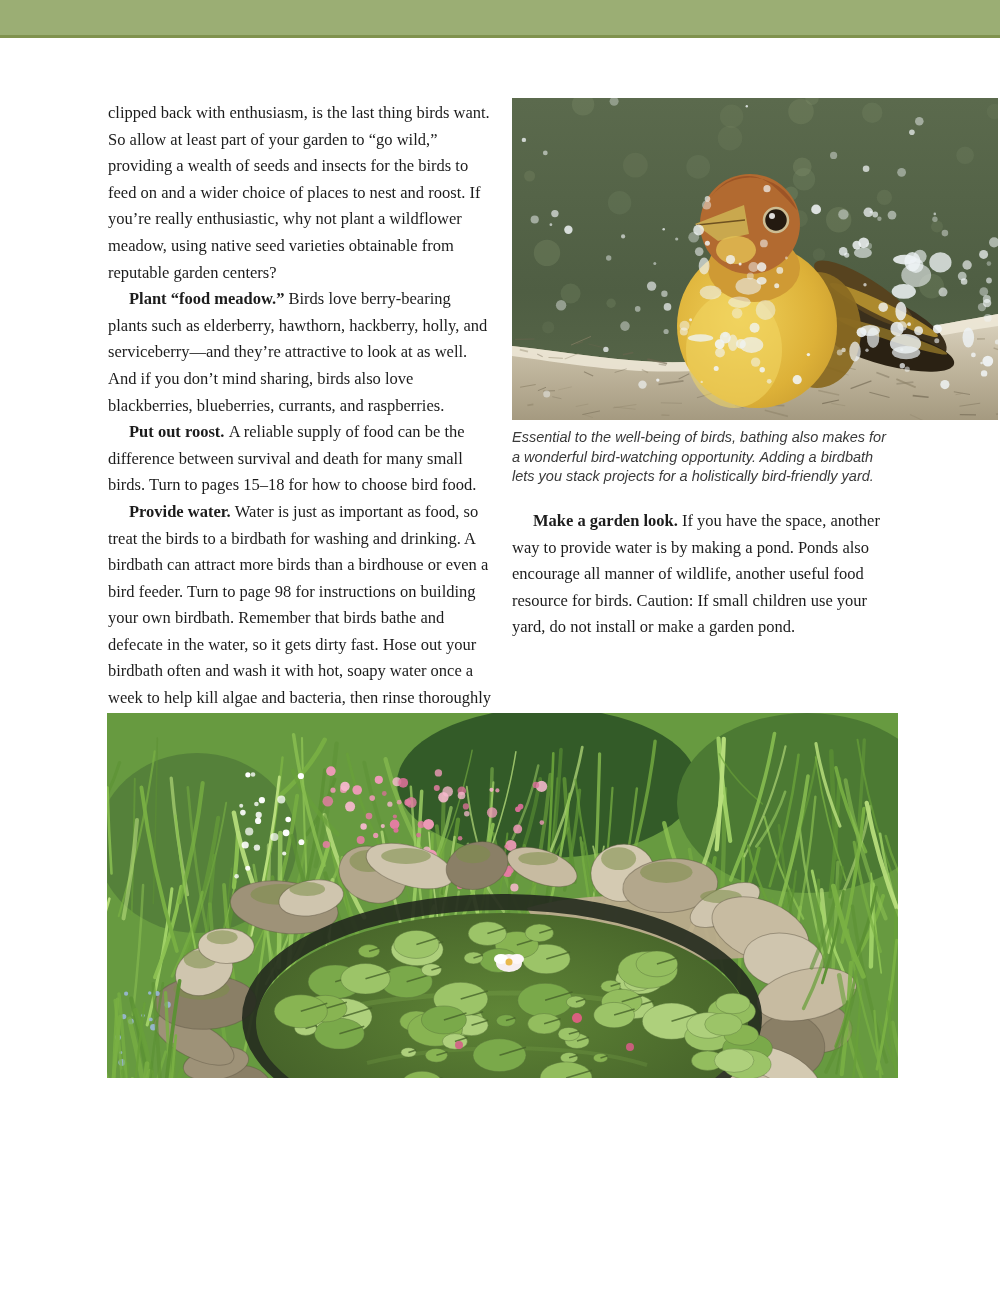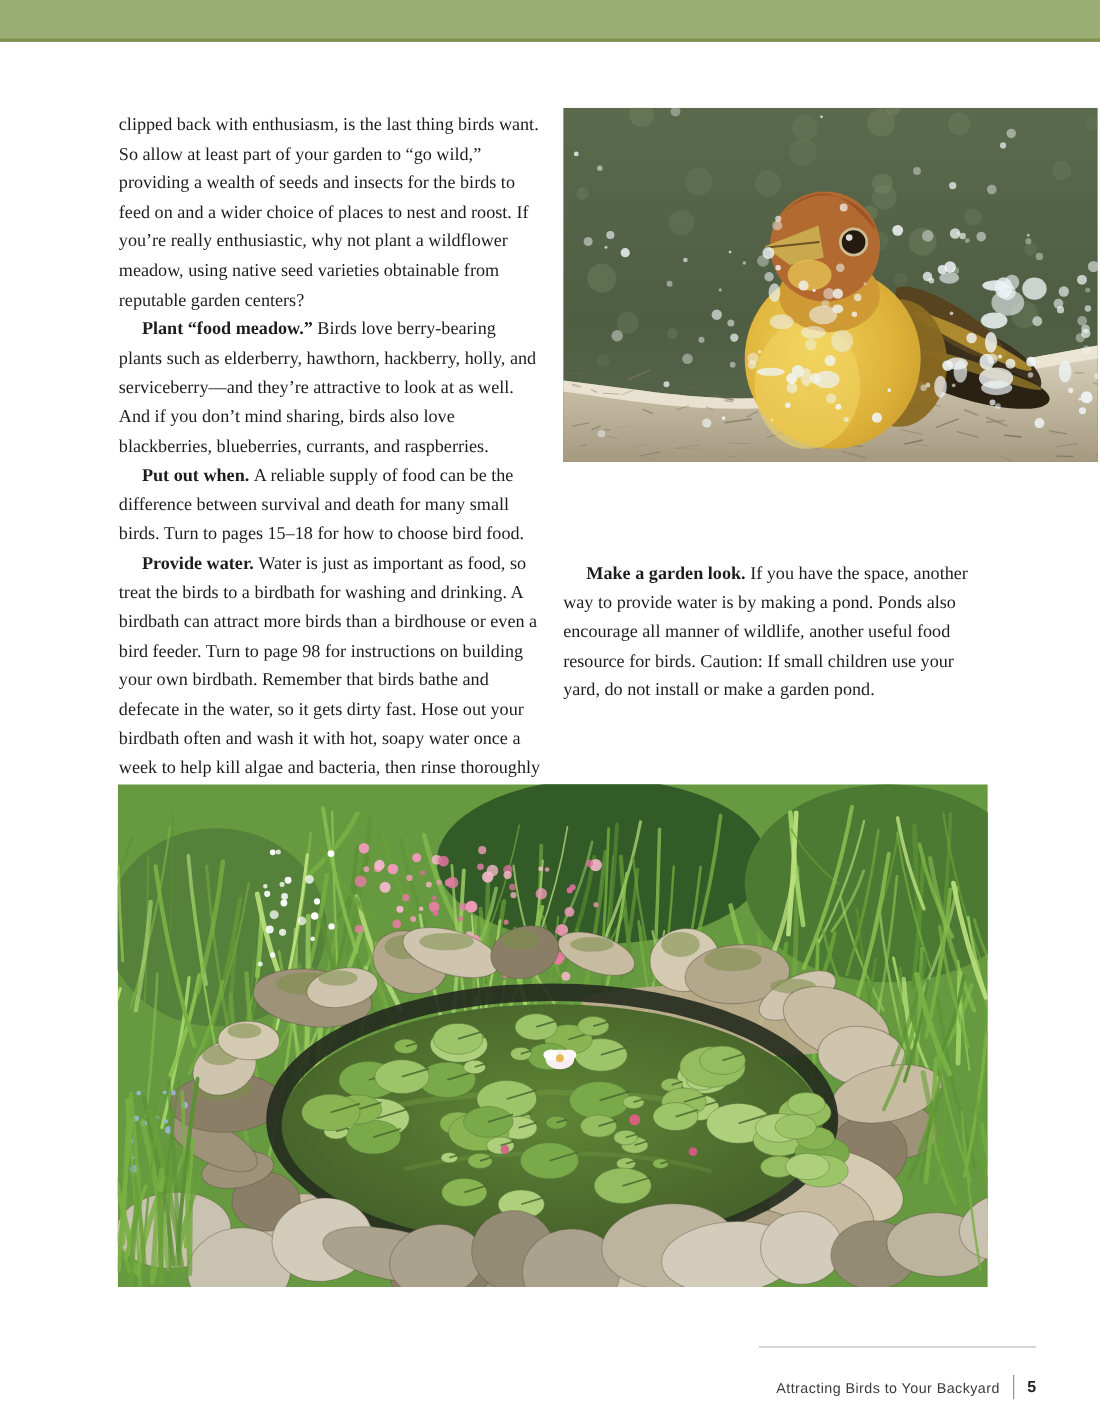--- a/index.html
+++ b/index.html
@@ -1,16 +1,16 @@
 <!DOCTYPE html>
 <html><head>
 <meta charset="utf-8">
 <style>
   html,body{margin:0;padding:0;background:#ffffff;}
-  .page{position:relative;width:1000px;height:1294px;background:#ffffff;overflow:hidden;
+  .page{position:relative;width:1000px;height:1078px;background:#ffffff;overflow:hidden;
         font-family:"Liberation Serif", serif;color:#1c1c1c;}
   .header-bar{position:absolute;left:0;top:0;width:1000px;height:35px;background:#9bae74;
         border-bottom:3px solid #80924e;}
   .col{position:absolute;font-size:16.5px;line-height:26.6px;text-align:left;}
   .col-left{left:108px;top:100px;width:386px;}
   .col-right{left:512px;top:508px;width:382px;}
   .col p{margin:0;padding:0;}
   .col p.indent{text-indent:21px;}
   .lead{font-weight:bold;}
   figure{margin:0;padding:0;}
@@ -31,21 +31,21 @@
 </head>
 <body>
 
 <div class="page">
 
   <div class="header-bar" style="background: rgb(155, 174, 116); border-bottom-color: rgb(128, 146, 78);"></div>
 
   <div class="col col-left">
     <p><strong class="lead"></strong><span>clipped back with enthusiasm, is the last thing birds want. So allow at least part of your garden to “go wild,” providing a wealth of seeds and insects for the birds to feed on and a wider choice of places to nest and roost. If you’re really enthusiastic, why not plant a wildflower meadow, using native seed varieties obtainable from reputable garden centers?</span></p>
     <p class="indent"><strong class="lead">Plant “food meadow.” </strong><span>Birds love berry-bearing plants such as elderberry, hawthorn, hackberry, holly, and serviceberry—and they’re attractive to look at as well. And if you don’t mind sharing, birds also love blackberries, blueberries, currants, and raspberries.</span></p>
-    <p class="indent"><strong class="lead">Put out when. </strong><span>A reliable supply of food can be the difference between survival and death for many small birds. Turn to pages 15–18 for how to choose bird food.</span></p>
+    <p class="indent"><strong class="lead">Put out roost. </strong><span>A reliable supply of food can be the difference between survival and death for many small birds. Turn to pages 15–18 for how to choose bird food.</span></p>
     <p class="indent"><strong class="lead">Provide water. </strong><span>Water is just as important as food, so treat the birds to a birdbath for washing and drinking. A birdbath can attract more birds than a birdhouse or even a bird feeder. Turn to page 98 for instructions on building your own birdbath. Remember that birds bathe and defecate in the water, so it gets dirty fast. Hose out your birdbath often and wash it with hot, soapy water once a week to help kill algae and bacteria, then rinse thoroughly</span></p>
   </div>
 
   <figure class="bird-photo">
     <svg id="bird-svg" width="486" height="322" viewBox="0 0 486 322">
       <defs>
         <linearGradient id="bgG" x1="0" y1="0" x2="0" y2="1">
           <stop offset="0" stop-color="#5b6a4d"></stop>
             <stop offset="0.6" stop-color="#4f5e43"></stop>
             <stop offset="1" stop-color="#59684a"></stop>
@@ -322,20 +322,21 @@
           <ellipse cx="220.9" cy="244.8" rx="5.0" ry="8.3" fill="#eef3f5" opacity="0.60"></ellipse>
           <ellipse cx="236.3" cy="188.2" rx="12.8" ry="8.5" fill="#eef3f5" opacity="0.59"></ellipse>
           <ellipse cx="192.1" cy="168.0" rx="5.4" ry="8.5" fill="#eef3f5" opacity="0.67"></ellipse>
           <ellipse cx="253.6" cy="212.0" rx="9.9" ry="10.0" fill="#eef3f5" opacity="0.50"></ellipse>
           <ellipse cx="213.3" cy="239.6" rx="5.5" ry="5.8" fill="#eef3f5" opacity="0.83"></ellipse>
           <ellipse cx="198.6" cy="194.5" rx="10.9" ry="6.9" fill="#eef3f5" opacity="0.58"></ellipse>
         </g>
     </svg>
   </figure>
 
+  <div class="caption bird-caption">Essential to the well-being of birds, bathing also makes for a wonderful bird-watching opportunity. Adding a birdbath lets you stack projects for a holistically bird-friendly yard.</div>
 
   <div class="col col-right">
     <p class="indent"><strong class="lead">Make a garden look. </strong><span>If you have the space, another way to provide water is by making a pond. Ponds also encourage all manner of wildlife, another useful food resource for birds. Caution: If small children use your yard, do not install or make a garden pond.</span></p>
   </div>
 
   <figure class="pond-photo">
     <svg id="pond-svg" width="791" height="457" viewBox="0 0 791 457">
       <defs>
         <radialGradient id="waterG" cx="0.5" cy="0.45" r="0.75">
           <stop offset="0" stop-color="#5f8536"></stop>

